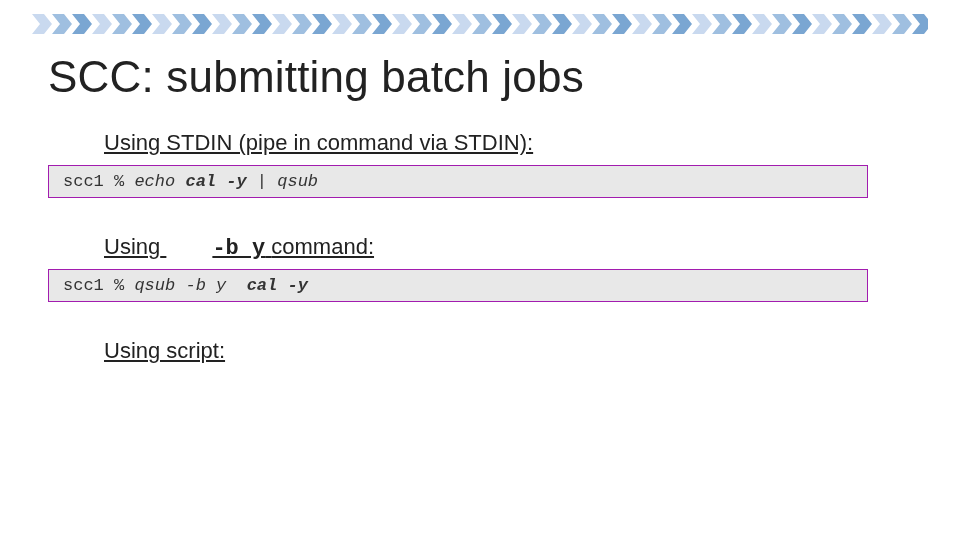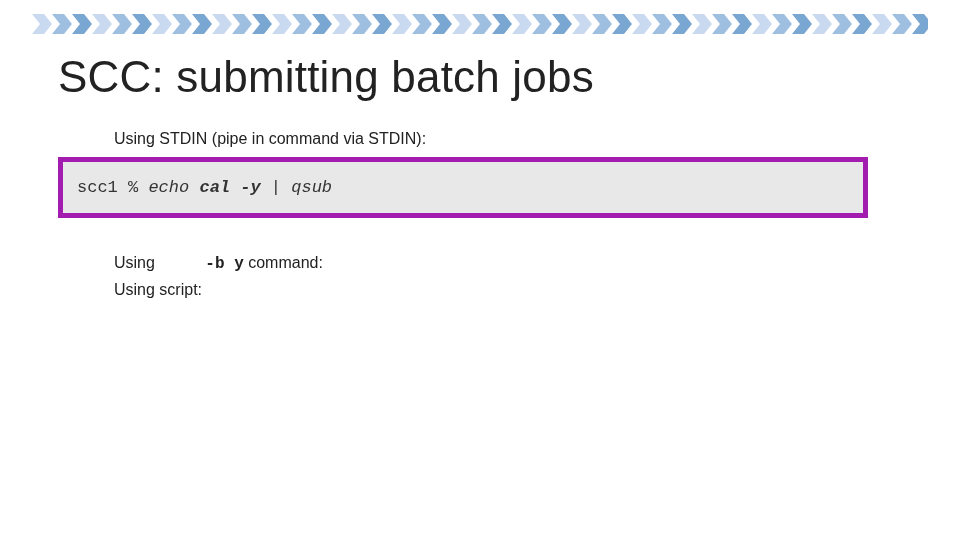--- a/index.html
+++ b/index.html
@@ -36,48 +36,49 @@
     inset: 0;
     clip-path: polygon(0 0, 60% 0, 100% 50%, 60% 100%, 0 100%, 40% 50%);
   }
   .chevron.light::before  { background: #c9d9ef; }
   .chevron.mid::before    { background: #9fbfe0; }
   .chevron.dark::before   { background: #7aa6d2; }
 
   .slide {
     position: absolute;
     top: 52px;
-    left: 58px;
+    left: 48px;
     right: 58px;
   }
 
   h1.title {
     margin: 0 0 28px 0;
     font-size: 44px;
     font-weight: 300;
     letter-spacing: 0.2px;
     color: #222;
   }
 
   .section-label {
-    font-size: 16px;
+    font-size: 22px;
     font-weight: 400;
     margin: 4px 0 8px 56px;
     color: #222;
+    text-decoration: underline;
   }
   .section-label .mono {
     font-family: "Courier New", Courier, monospace;
     font-weight: 700;
     margin-left: 46px;
   }
 
   .code-block {
     background: #e8e8e8;
-    border: 5px solid #a21caf;
-    padding: 16px 14px;
+    border: 1px solid #a21caf;
+    padding: 6px 14px;
     margin: 4px 0 36px 0;
     font-family: "Courier New", Courier, monospace;
     font-size: 17px;
     color: #333;
     white-space: pre;
     width: 96%;
     box-sizing: border-box;
   }
   .code-block .prompt { color: #333; font-style: normal; }
   .code-block .cmd    { font-style: italic; }
@@ -143,20 +144,21 @@
     <span class="mono"></span>
     <span></span>
   </div>
   <div class="code-block"><span class="prompt">scc1 % </span><span class="cmd">echo </span><span class="cmd bold">cal -y</span><span class="cmd"> | qsub</span></div>
 
   <div class="section-label">
     <span>Using</span>
     <span class="mono">-b y</span>
     <span> command:</span>
   </div>
+  <div class="code-block"><span class="prompt">scc1 % </span><span class="cmd">qsub -b y  </span><span class="cmd bold">cal -y</span><span class="cmd"></span></div>
 
   <div class="section-label">
     <span>Using script:</span>
     <span class="mono"></span>
     <span></span>
   </div>
 
 </div>
 
 </body></html>

